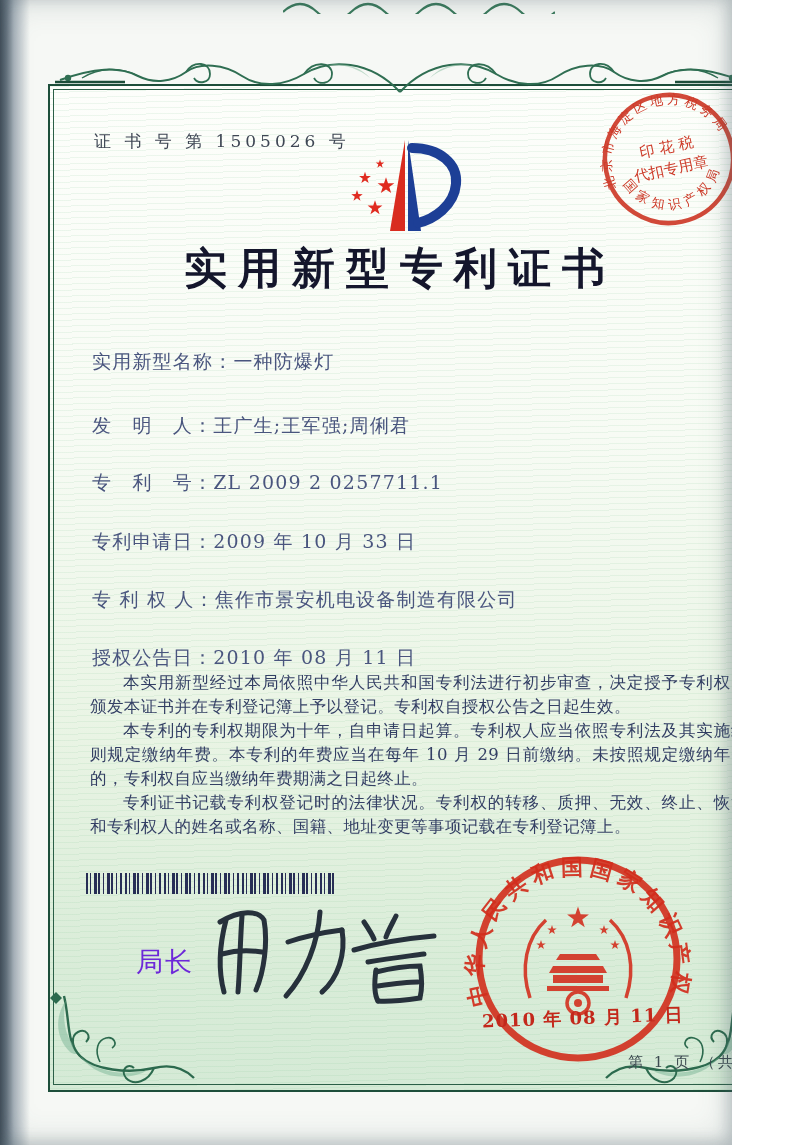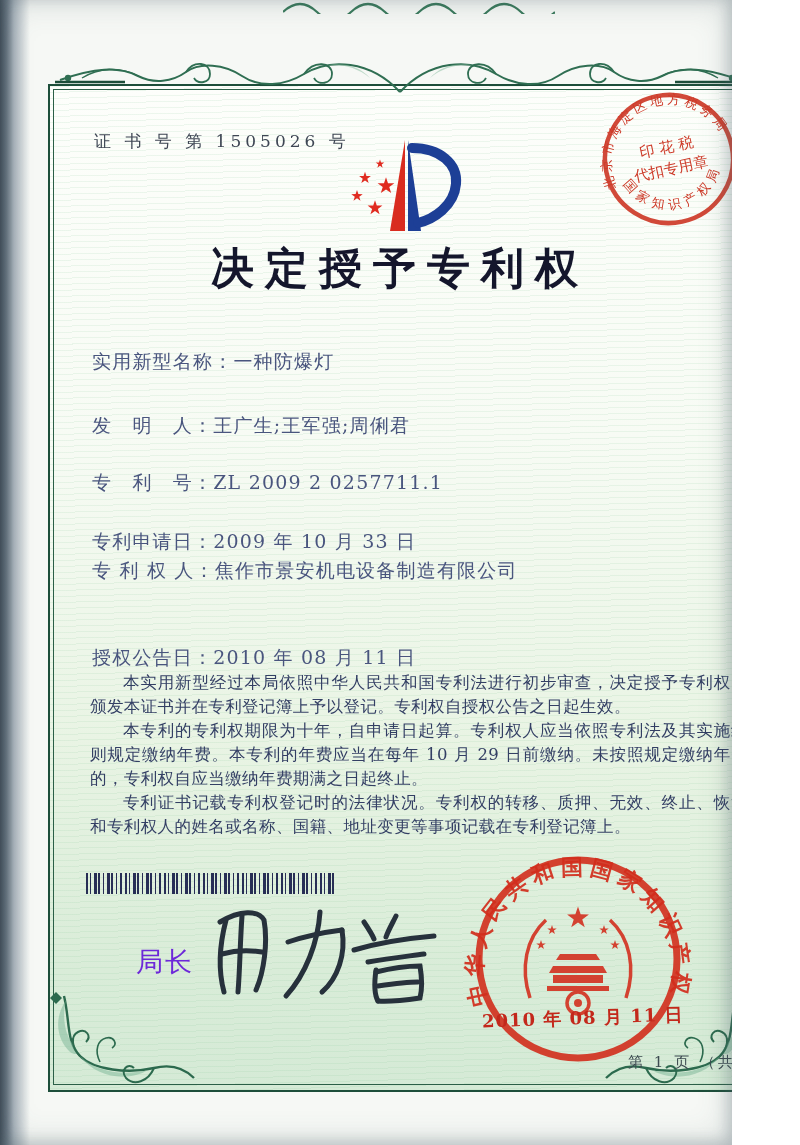--- a/index.html
+++ b/index.html
@@ -18,21 +18,21 @@
   .frame-outer{position:absolute;left:48px;top:84px;width:688px;height:1004px;z-index:2;
      border:2px solid #1d4e3a;pointer-events:none;}
   .frame-inner{position:absolute;left:53px;top:89px;width:678px;height:994px;z-index:2;
      border:1px solid #2b5f47;pointer-events:none;}
   .orn{position:absolute;z-index:3;pointer-events:none;}
   
   .cert-no{position:absolute;left:94px;top:130px;z-index:4;font-size:17px;letter-spacing:4px;color:#3e4654;}
   .title{position:absolute;left:0;top:240px;width:800px;z-index:4;text-align:center;
      font-size:43px;font-weight:bold;letter-spacing:11px;color:#14162c;}
   .field{position:absolute;left:92px;z-index:4;font-size:19px;letter-spacing:1.2px;color:#49557e;white-space:pre;}
-  .f0{top:349px}.f1{top:413px}.f2{top:470px}.f3{top:529px}.f4{top:558px}.f5{top:645px}
+  .f0{top:349px}.f1{top:413px}.f2{top:470px}.f3{top:529px}.f4{top:587px}.f5{top:645px}
   .body-text{position:absolute;left:90px;top:671px;width:658px;z-index:4;font-size:16.5px;
      line-height:24px;color:#333f64;text-align:justify;letter-spacing:.4px;}
   .body-text p{margin:0;text-indent:2em;}
   .barcode{position:absolute;left:86px;top:873px;width:248px;height:21px;z-index:4;
      background:repeating-linear-gradient(90deg,
        #272e55 0 2px,transparent 2px 4px,#272e55 4px 5px,transparent 5px 8px,
        #272e55 8px 11px,transparent 11px 12px,#272e55 12px 14px,transparent 14px 17px,
        #272e55 17px 18px,transparent 18px 21px,#272e55 21px 24px,transparent 24px 25px,
        #272e55 25px 27px,transparent 27px 30px,#272e55 30px 31px,transparent 31px 34px,
        #272e55 34px 36px,transparent 36px 39px);}
@@ -120,21 +120,21 @@
     <text font-size="13" fill="#cd3a28" letter-spacing="3.5">
       <textPath href="#stampArcTop" startOffset="2">北京市海淀区地方税务局</textPath>
     </text>
     <text font-size="13" fill="#cd3a28" letter-spacing="5">
       <textPath href="#stampArcBottom" startOffset="4">国家知识产权局</textPath>
     </text>
     <text x="73" y="66" font-size="15" fill="#cd3a28" text-anchor="middle">印 花 税</text>
     <text x="73" y="88" font-size="15" fill="#cd3a28" text-anchor="middle">代扣专用章</text>
   </svg>
 
-  <div class="title">决定授予专利权</div>
+  <div class="title">实用新型专利证书</div>
 
   <div class="field f0"><span>实用新型名称：</span><span>一种防爆灯</span></div>
   <div class="field f1"><span>发　明　人：</span><span>王广生;王军强;周俐君</span></div>
   <div class="field f2"><span>专　利　号：</span><span>ZL 2009 2 0257711.1</span></div>
   <div class="field f3"><span>专利申请日：</span><span>2009 年 10 月 33 日</span></div>
   <div class="field f4"><span>专 利 权 人：</span><span>焦作市景安机电设备制造有限公司</span></div>
   <div class="field f5"><span>授权公告日：</span><span>2010 年 08 月 11 日</span></div>
 
   <div class="body-text">
     <p>本实用新型经过本局依照中华人民共和国专利法进行初步审查，决定授予专利权，颁发本证书并在专利登记簿上予以登记。专利权自授权公告之日起生效。</p>

